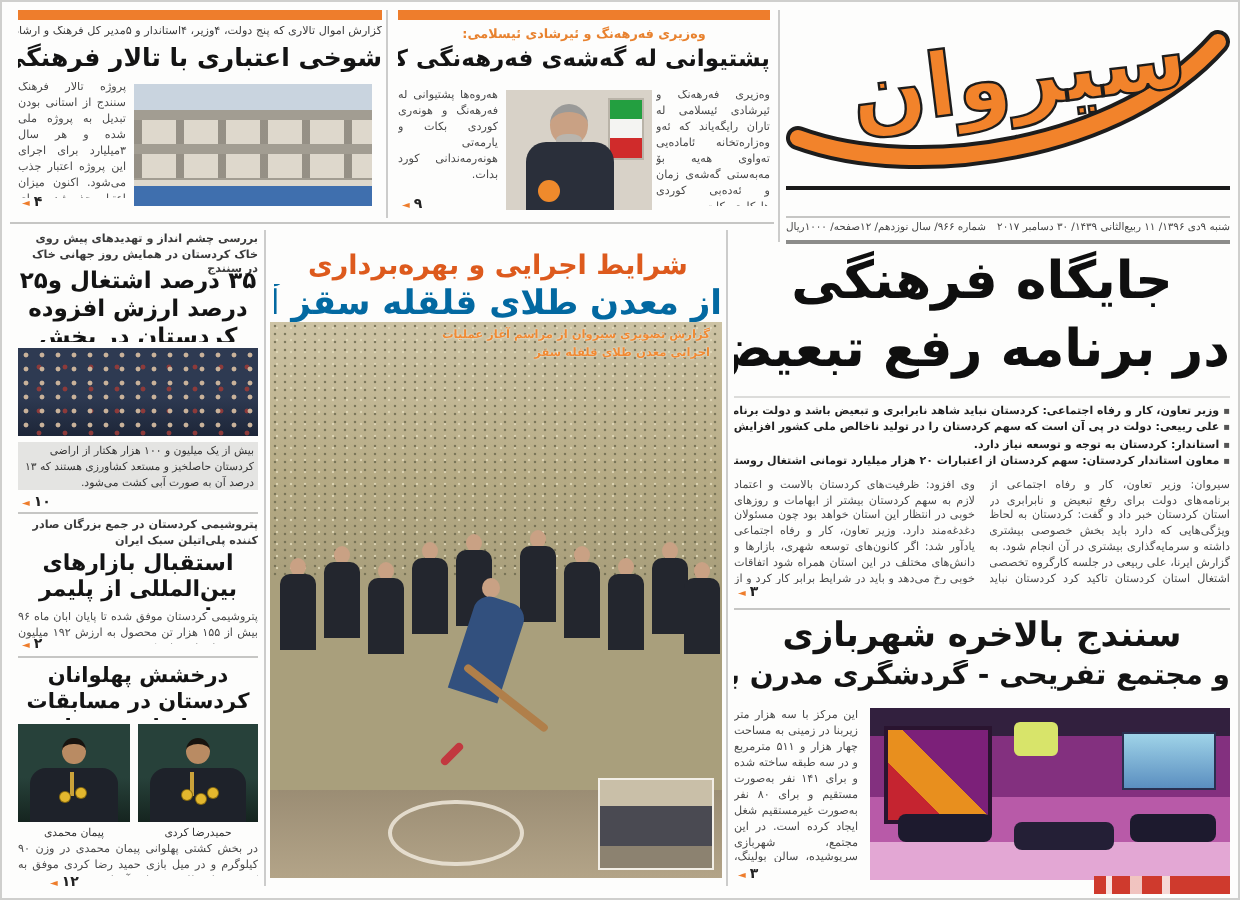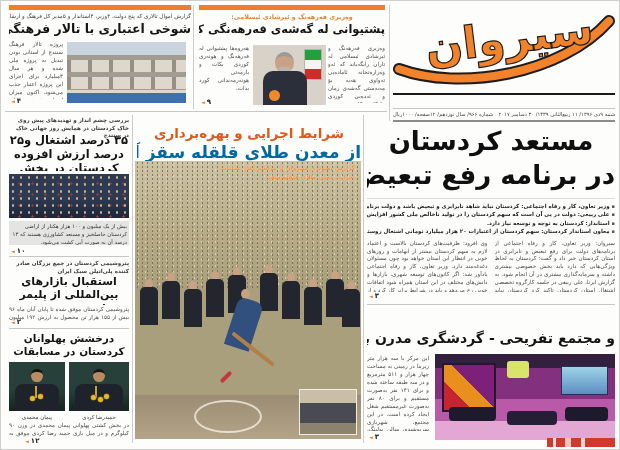--- a/index.html
+++ b/index.html
@@ -74,36 +74,37 @@
     <div class="abs" style="left:0;top:90px;width:222px;height:2px;background:#1a1a1a;"></div>
     <div class="abs hline" style="left:0;top:105px;width:222px;"></div>
     <div class="abs dateline nw" style="left:0;top:108px;width:222px;">
       <span>شنبه ۹دی ۱۳۹۶/ ۱۱ ربیع‌الثانی ۱۴۳۹/ ۳۰ دسامبر ۲۰۱۷</span>
       <span>شماره ۹۶۶/ سال نوزدهم/ ۱۲صفحه/ ۱۰۰۰ریال</span>
     </div>
     <div class="abs" style="left:0;top:117px;width:222px;height:2px;background:#8c8c8a;"></div>
   </div>
 
   <div class="abs" style="left:366px;top:121px;width:248px;height:183px;">
-    <div class="lead-h nw" style="margin-top:3px;">مستعد کردستان</div>
+    <div class="lead-h nw" style="margin-top:3px;">جایگاه فرهنگی</div>
     <div class="lead-h nw">در برنامه رفع تبعیض</div>
     <div style="margin-top:5px;border-top:1px solid #dcdcda;padding-top:3px;">
       <div class="bullet">وزیر تعاون، کار و رفاه اجتماعی: کردستان نباید شاهد نابرابری و تبعیض باشد و دولت برنامه‌هایی برای رفع نابرابری‌ها دارد.</div>
       <div class="bullet">علی ربیعی: دولت در پی آن است که سهم کردستان را در تولید ناخالص ملی کشور افزایش و نرخ بیکاری کردستان را تا اندازه‌ای کاهش دهد.</div>
       <div class="bullet">استاندار: کردستان به توجه و توسعه نیاز دارد.</div>
       <div class="bullet">معاون استاندار کردستان: سهم کردستان از اعتبارات ۲۰ هزار میلیارد تومانی اشتغال روستاهای منتخب، ۹۴۲ میلیارد تومان است. این سهم‌دهی، رفتاری عادلانه است.</div>
     </div>
     <div style="display:flex;gap:7px;margin-top:4px;height:52px;">
       <div class="bodytxt" style="flex:1;height:52px;">سیروان: وزیر تعاون، کار و رفاه اجتماعی از برنامه‌های دولت برای رفع تبعیض و نابرابری در استان کردستان خبر داد و گفت: کردستان به لحاظ ویژگی‌هایی که دارد باید بخش خصوصی بیشتری داشته و سرمایه‌گذاری بیشتری در آن انجام شود. به گزارش ایرنا، علی ربیعی در جلسه کارگروه تخصصی اشتغال استان کردستان تاکید کرد کردستان نباید شاهد نابرابری باشد و برای رفع این نابرابری‌ها برنامه داریم.</div>
       <div class="bodytxt" style="flex:1;height:52px;">وی افزود: ظرفیت‌های کردستان بالاست و اعتماد لازم به سهم کردستان بیشتر از ابهامات و روزهای خوبی در انتظار این استان خواهد بود چون مسئولان دغدغه‌مند دارد. وزیر تعاون، کار و رفاه اجتماعی یادآور شد: اگر کانون‌های توسعه شهری، بازارها و دانش‌های مختلف در این استان همراه شود اتفاقات خوبی رخ می‌دهد و باید در شرایط برابر کار کرد و از نظر تنوع قومی، همه اقوام را دید تا به توسعه همه‌جانبه دست یافت.</div>
     </div>
   </div>
   <span class="abs pref" style="left:368px;top:291px;">۳</span>
   <div class="abs hline" style="left:366px;top:303px;width:248px;"></div>
 
+  <div class="abs headline nw" style="left:366px;top:307px;width:248px;font-size:17px;text-align:center;">سنندج بالاخره شهربازی</div>
   <div class="abs headline nw" style="left:366px;top:329px;width:248px;font-size:14px;text-align:center;">و مجتمع تفریحی - گردشگری مدرن به خود دید</div>
   <div class="abs bodytxt" style="left:366px;top:354px;width:62px;height:76px;">این مرکز با سه هزار متر زیربنا در زمینی به مساحت چهار هزار و ۵۱۱ مترمربع و در سه طبقه ساخته شده و برای ۱۴۱ نفر به‌صورت مستقیم و برای ۸۰ نفر به‌صورت غیرمستقیم شغل ایجاد کرده است. در این مجتمع، شهربازی سرپوشیده، سالن بولینگ، بیلیارد، کافی شاپ، سالن جلسات، فودکورت بین‌المللی، فینگر فود، بوفه، رستوران ایرانی، سنتی و مصنوعی و نوشگاه احداث شده است.</div>
   <span class="abs pref" style="left:368px;top:432px;">۳</span>
   <div class="photo" style="left:434px;top:353px;width:180px;height:86px;background:linear-gradient(180deg,#32203e 0 16%,#83307f 16% 52%,#b85aa8 52% 78%,#e3a7d4 78% 100%);">
     <div class="abs" style="left:4%;top:10%;width:30%;height:58%;background:linear-gradient(45deg,#c52430 0 30%,#e88f1e 30% 55%,#7c2079 55% 100%);border:2px solid #2a1430;"></div>
     <div class="abs" style="left:70%;top:14%;width:26%;height:34%;background:linear-gradient(180deg,#9fd3e8,#5b8fc0);border:1px solid #2a3050;"></div>
     <div class="abs" style="left:40%;top:8%;width:12%;height:20%;background:#d8e46a;border-radius:3px;"></div>
     <div class="abs" style="left:8%;top:62%;width:26%;height:16%;background:#1d1a2e;border-radius:4px;"></div>
     <div class="abs" style="left:40%;top:66%;width:28%;height:16%;background:#241f36;border-radius:4px;"></div>
     <div class="abs" style="left:72%;top:62%;width:24%;height:16%;background:#1d1a2e;border-radius:4px;"></div>

